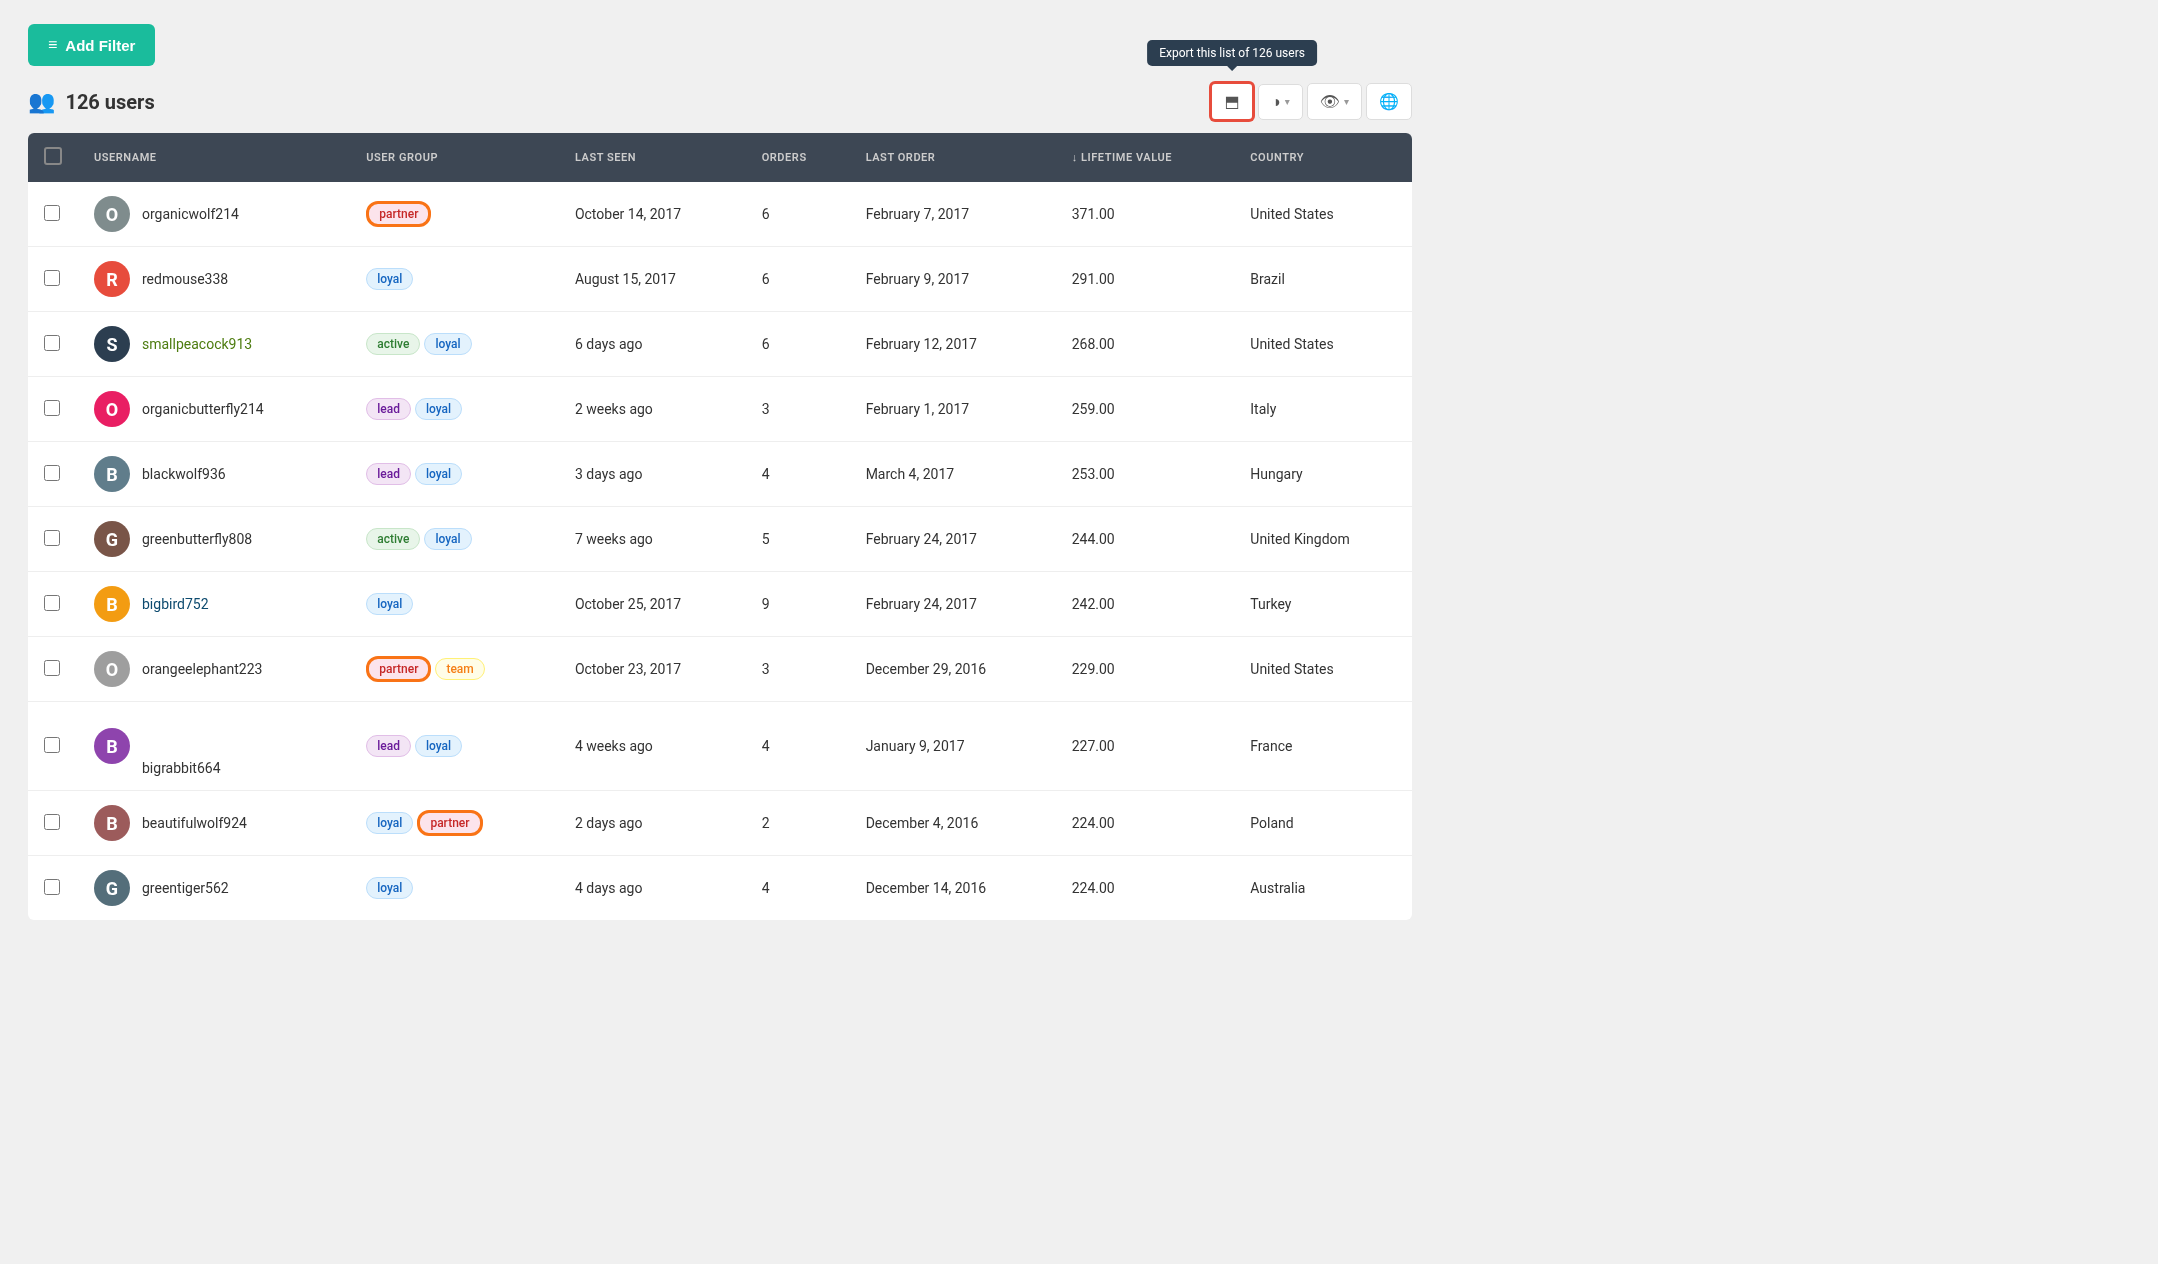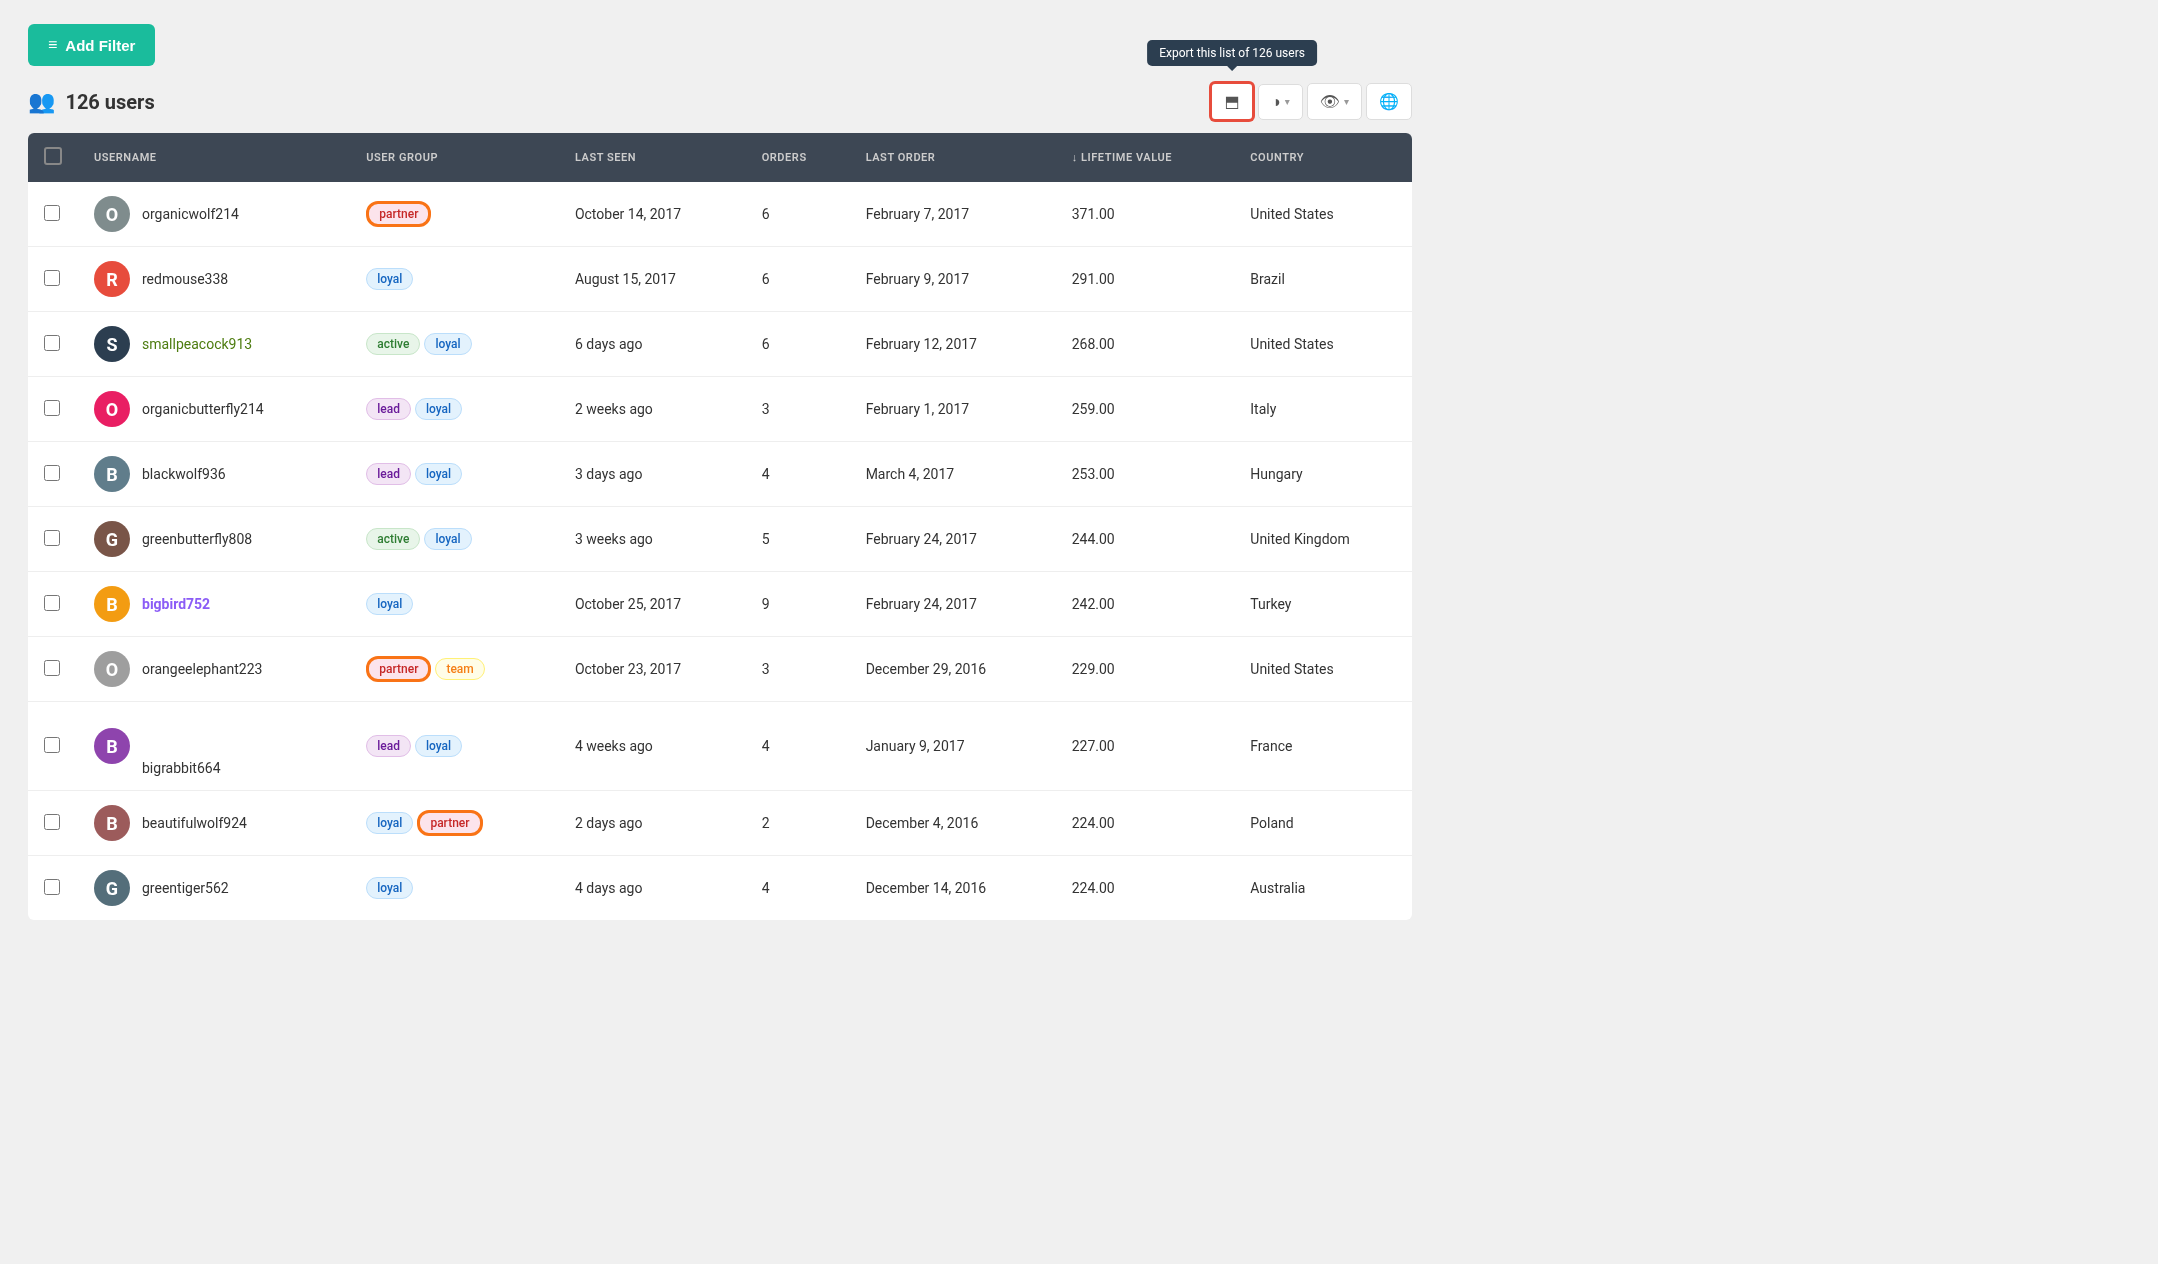--- a/index.html
+++ b/index.html
@@ -336,34 +336,34 @@
           <td><input type="checkbox" style="width: 16px; height: 16px; cursor: pointer;"></td>
           <td>
     <div class="user-cell">
       <div class="avatar av-5" style="font-size:18px; color:white; font-weight:bold;">
         G
       </div>
       <span style="cursor:pointer; color:#333;">greenbutterfly808</span>
     </div>
   </td>
           <td><span class="tag tag-active">active</span><span class="tag tag-loyal">loyal</span></td>
-          <td>3 weeks ago</td>
+          <td>7 weeks ago</td>
           <td>5</td>
           <td>February 24, 2017</td>
           <td>244.00</td>
           <td>United Kingdom</td>
         </tr>
         <tr>
           <td><input type="checkbox" style="width: 16px; height: 16px; cursor: pointer;"></td>
           <td>
     <div class="user-cell">
       <div class="avatar av-6" style="font-size:18px; color:white; font-weight:bold;">
         B
       </div>
-      <span style="cursor:pointer; color:#8b5cf6;font-weight:bold;">bigbird752</span>
+      <span style="cursor:pointer; color:#0c4a6e;">bigbird752</span>
     </div>
   </td>
           <td><span class="tag tag-loyal">loyal</span></td>
           <td>October 25, 2017</td>
           <td>9</td>
           <td>February 24, 2017</td>
           <td>242.00</td>
           <td>Turkey</td>
         </tr>
         <tr>

